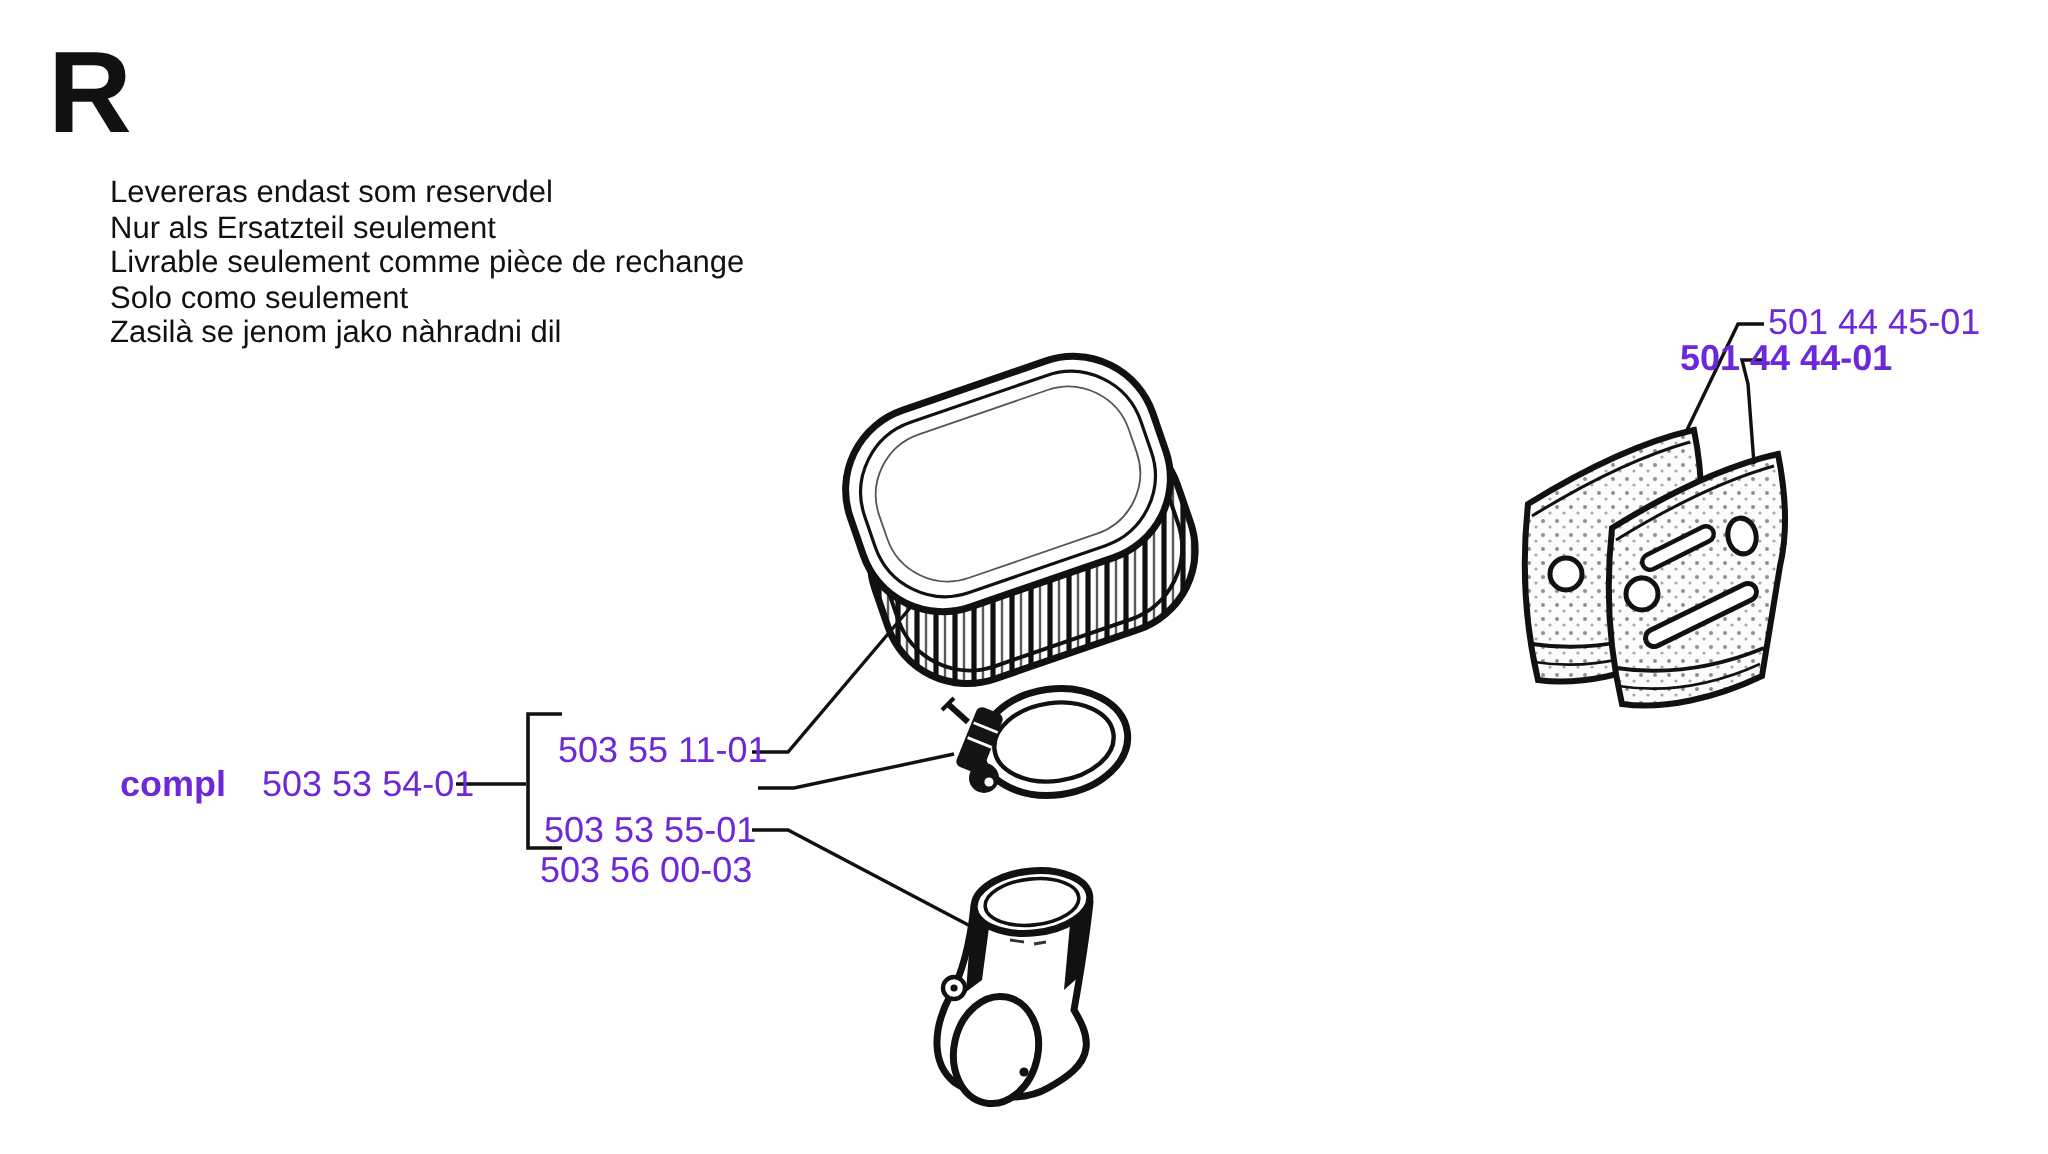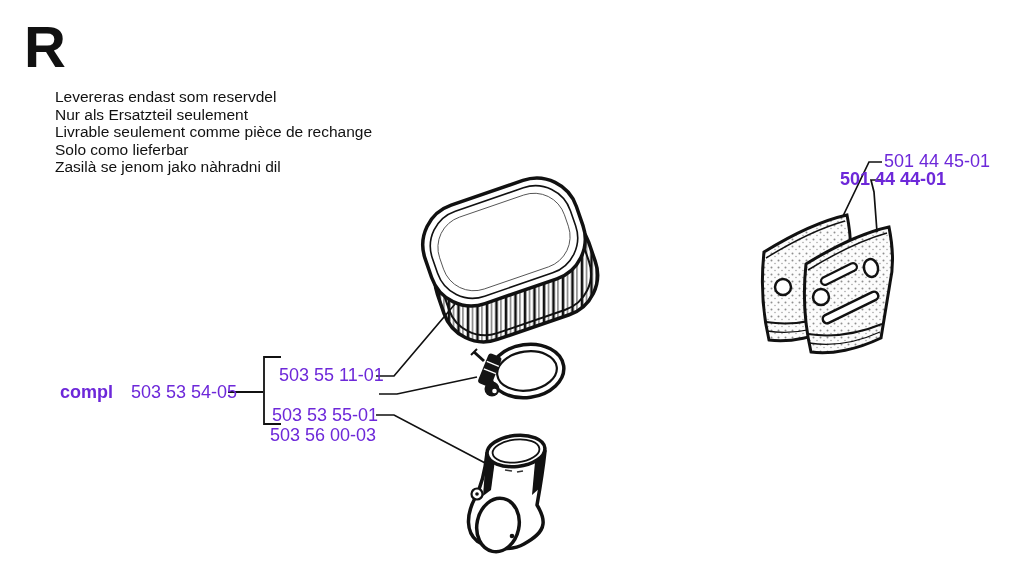--- a/index.html
+++ b/index.html
@@ -121,26 +121,26 @@
   <path d="M 281 357 L 264 357 L 264 424 L 281 424" fill="none" stroke="#111" stroke-width="1.8"></path>
   <line x1="228" y1="392" x2="263" y2="392" stroke="#111" stroke-width="1.8"></line>
 </svg>
 
 <div id="section-letter" class="abs">R</div>
 
 <div id="note-block" class="abs">
   <div>Levereras endast som reservdel</div>
   <div>Nur als Ersatzteil seulement</div>
   <div>Livrable seulement comme pièce de rechange</div>
-  <div>Solo como lieferbar</div>
+  <div>Solo como seulement</div>
   <div>Zasilà se jenom jako nàhradni dil</div>
 </div>
 
 <div id="label-plate-outer" class="abs part-label">501 44 45-01</div>
 <div id="label-plate-inner" class="abs part-label">501 44 44-01</div>
 
 <div id="label-assembly" class="abs part-label">
-  <span class="bold">compl</span><span>503 53 54-05</span>
+  <span class="bold">compl</span><span>503 53 54-01</span>
 </div>
 
 <div id="label-filter" class="abs part-label">503 55 11-01</div>
 <div id="label-clamp" class="abs part-label">503 56 00-03</div>
 <div id="label-elbow" class="abs part-label">503 53 55-01</div>
 
 </body></html>

